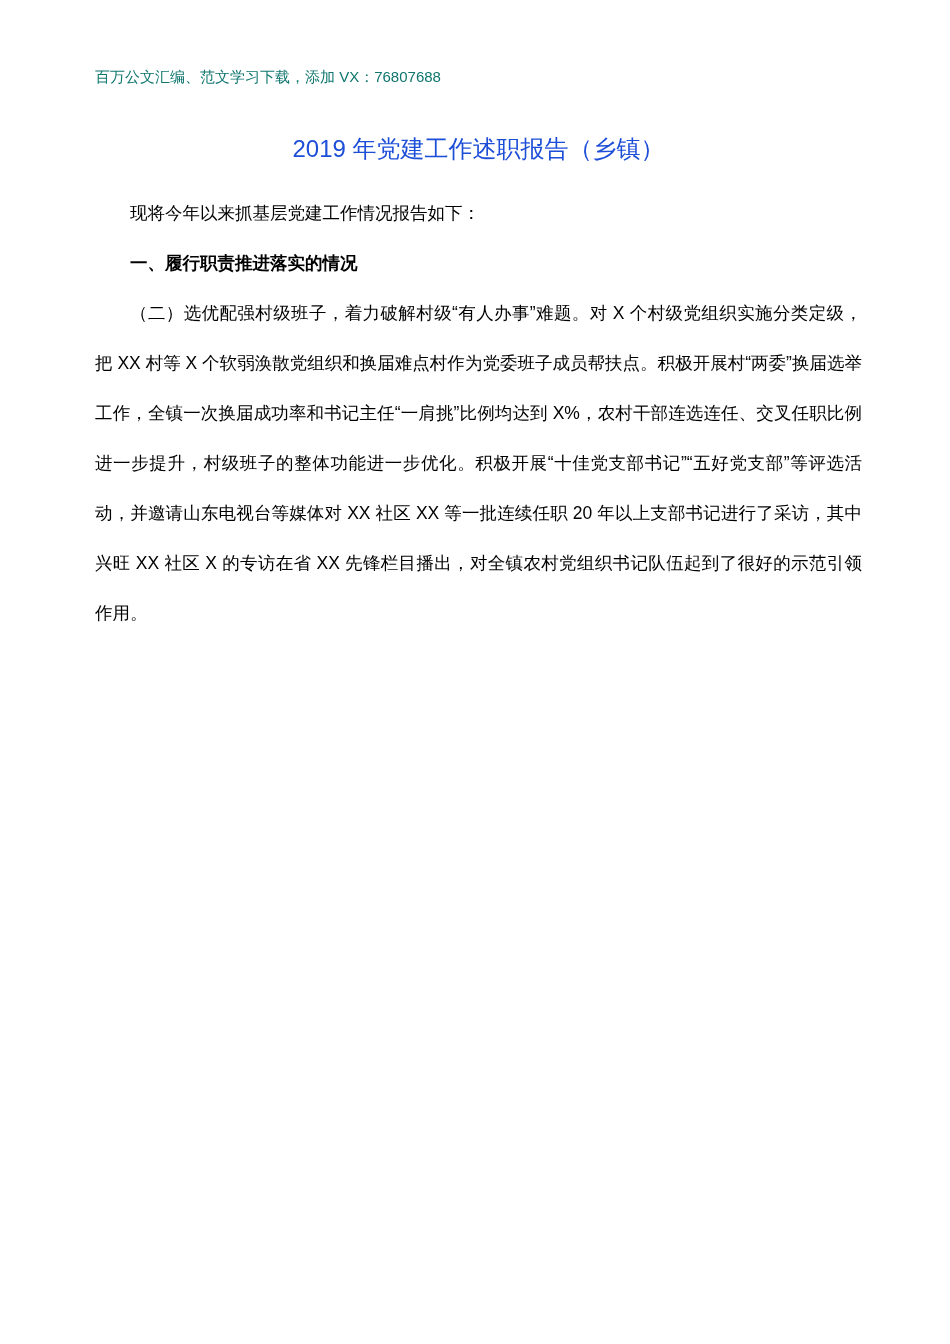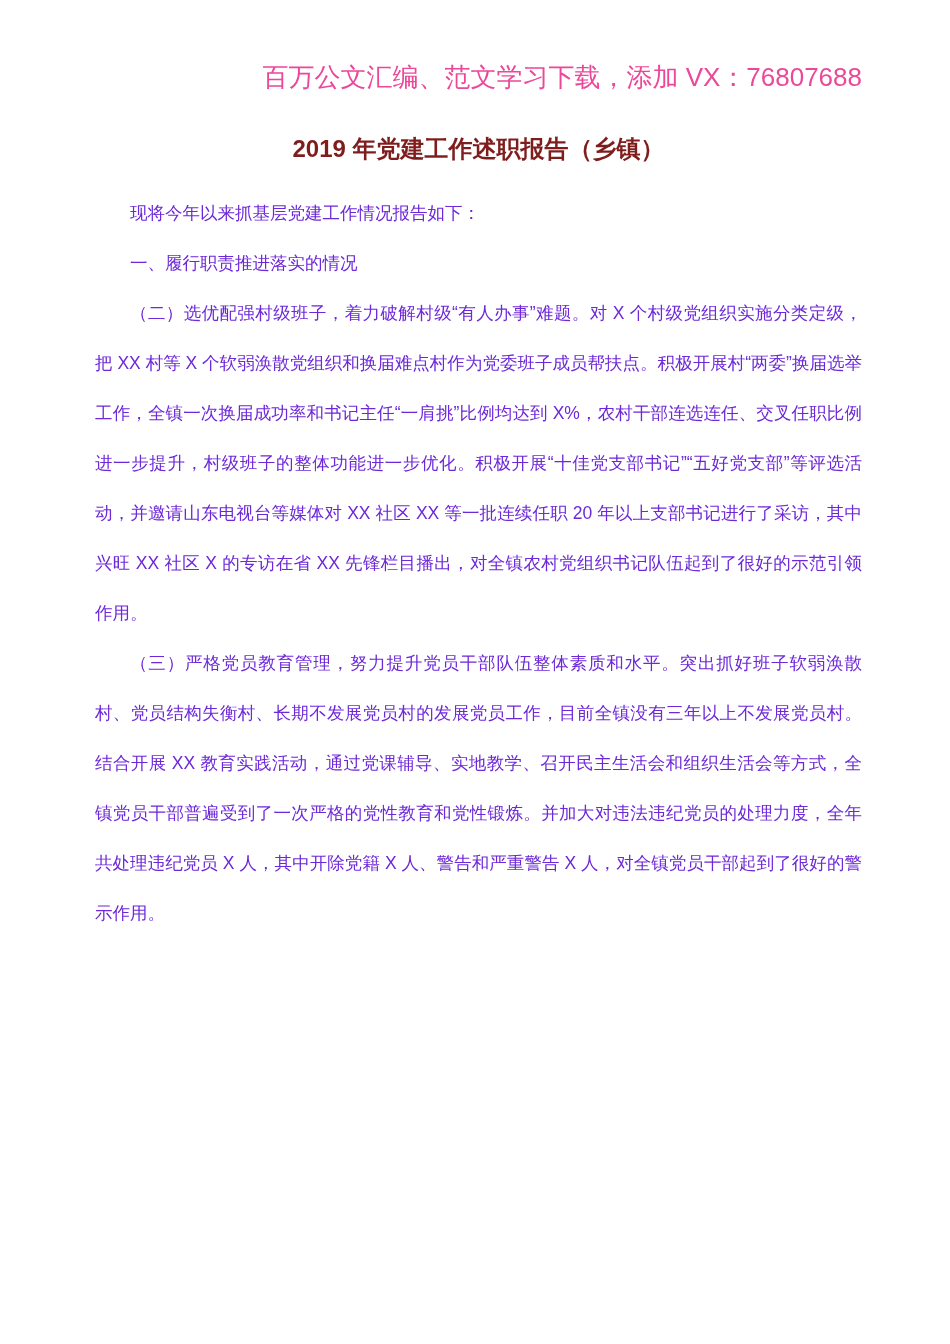--- a/index.html
+++ b/index.html
@@ -13,62 +13,61 @@
   .page {
     width: 950px;
     height: 1344px;
     background: #ffffff;
     padding: 0 88px 0 95px;
     color: #1a1a1a;
   }
   .notice {
     margin-top: 52px;
     line-height: 50px;
-    text-align: right;
-    font-size: 26px;
-    color: #ec4899;
+    text-align: left;
+    font-size: 15px;
+    color: #0f766e;
     white-space: nowrap;
   }
   .doc-title {
     margin-top: 22px;
     line-height: 50px;
     text-align: center;
     font-size: 24px;
-    font-weight: bold;
-    color: #7f1d1d;
+    font-weight: normal;
+    color: #1d4ed8;
   }
   .content { margin-top: 14px; }
   .content p {
     font-size: 17.5px;
     line-height: 50px;
     text-align: justify;
     text-indent: 2em;
-    color: #6d28d9;
+    color: #000000;
     word-break: break-all;
   }
   .section-heading {
     font-size: 18px;
     line-height: 50px;
-    font-weight: normal;
+    font-weight: bold;
     text-indent: 2em;
     color: #000000;
   }
 </style>
 </head>
 <body>
 
 <div class="page">
   <div class="notice">百万公文汇编、范文学习下载，添加 VX：76807688</div>
 
   <h1 class="doc-title">2019 年党建工作述职报告（乡镇）</h1>
 
   <div class="content">
     <p>现将今年以来抓基层党建工作情况报告如下：</p>
 
     <p class="section-heading">一、履行职责推进落实的情况</p>
 
 
     <p>（二）选优配强村级班子，着力破解村级“有人办事”难题。对 X 个村级党组织实施分类定级，把 XX 村等 X 个软弱涣散党组织和换届难点村作为党委班子成员帮扶点。积极开展村“两委”换届选举工作，全镇一次换届成功率和书记主任“一肩挑”比例均达到 X%，农村干部连选连任、交叉任职比例进一步提升，村级班子的整体功能进一步优化。积极开展“十佳党支部书记”“五好党支部”等评选活动，并邀请山东电视台等媒体对 XX 社区 XX 等一批连续任职 20 年以上支部书记进行了采访，其中兴旺 XX 社区 X 的专访在省 XX 先锋栏目播出，对全镇农村党组织书记队伍起到了很好的示范引领作用。</p>
 
-    <p>（三）严格党员教育管理，努力提升党员干部队伍整体素质和水平。突出抓好班子软弱涣散村、党员结构失衡村、长期不发展党员村的发展党员工作，目前全镇没有三年以上不发展党员村。结合开展 XX 教育实践活动，通过党课辅导、实地教学、召开民主生活会和组织生活会等方式，全镇党员干部普遍受到了一次严格的党性教育和党性锻炼。并加大对违法违纪党员的处理力度，全年共处理违纪党员 X 人，其中开除党籍 X 人、警告和严重警告 X 人，对全镇党员干部起到了很好的警示作用。</p>
 
   </div>
 </div>
 
 </body></html>

